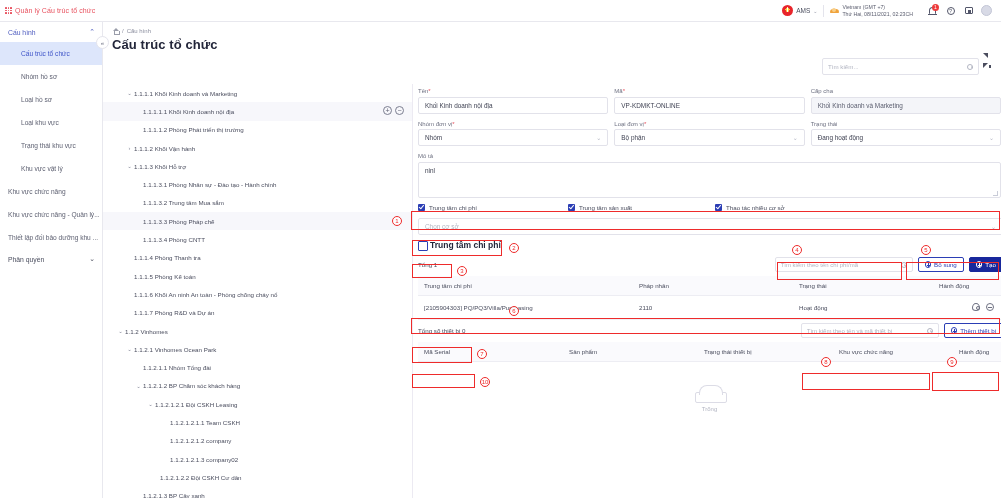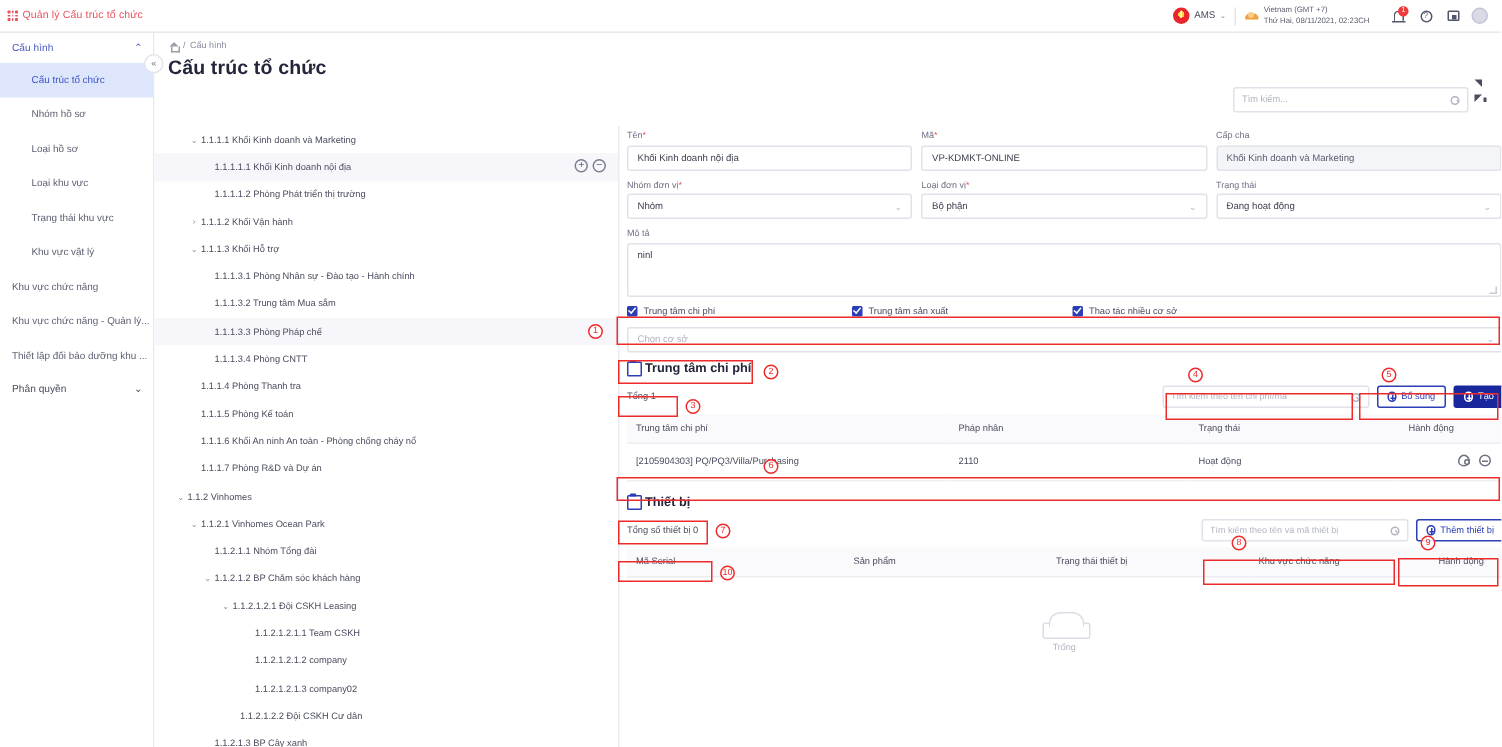--- a/index.html
+++ b/index.html
@@ -580,24 +580,20 @@
               <td>2110</td>
               <td>Hoạt động</td>
               <td class="act-cell">
                 <span class="act-ic eye"></span>
                 <span class="act-ic minus-c"></span>
               </td>
             </tr>
           </tbody>
         </table>
 
-        <div class="sec-head" style="margin-top:8px">
-          <span class="clip-ic"></span>
-          <span class="sec-title">Thiết bị</span>
-        </div>
 
         <div class="list-bar" style="width:585px">
           <span class="total-txt">Tổng số thiết bị 0</span>
           <span class="lb-right">
             <span class="lb-search">
               <input placeholder="Tìm kiếm theo tên và mã thiết bị" style="">
               <span class="mag"></span>
             </span>
             <span class="btn btn-outline">
               <span class="plus-c"></span>

